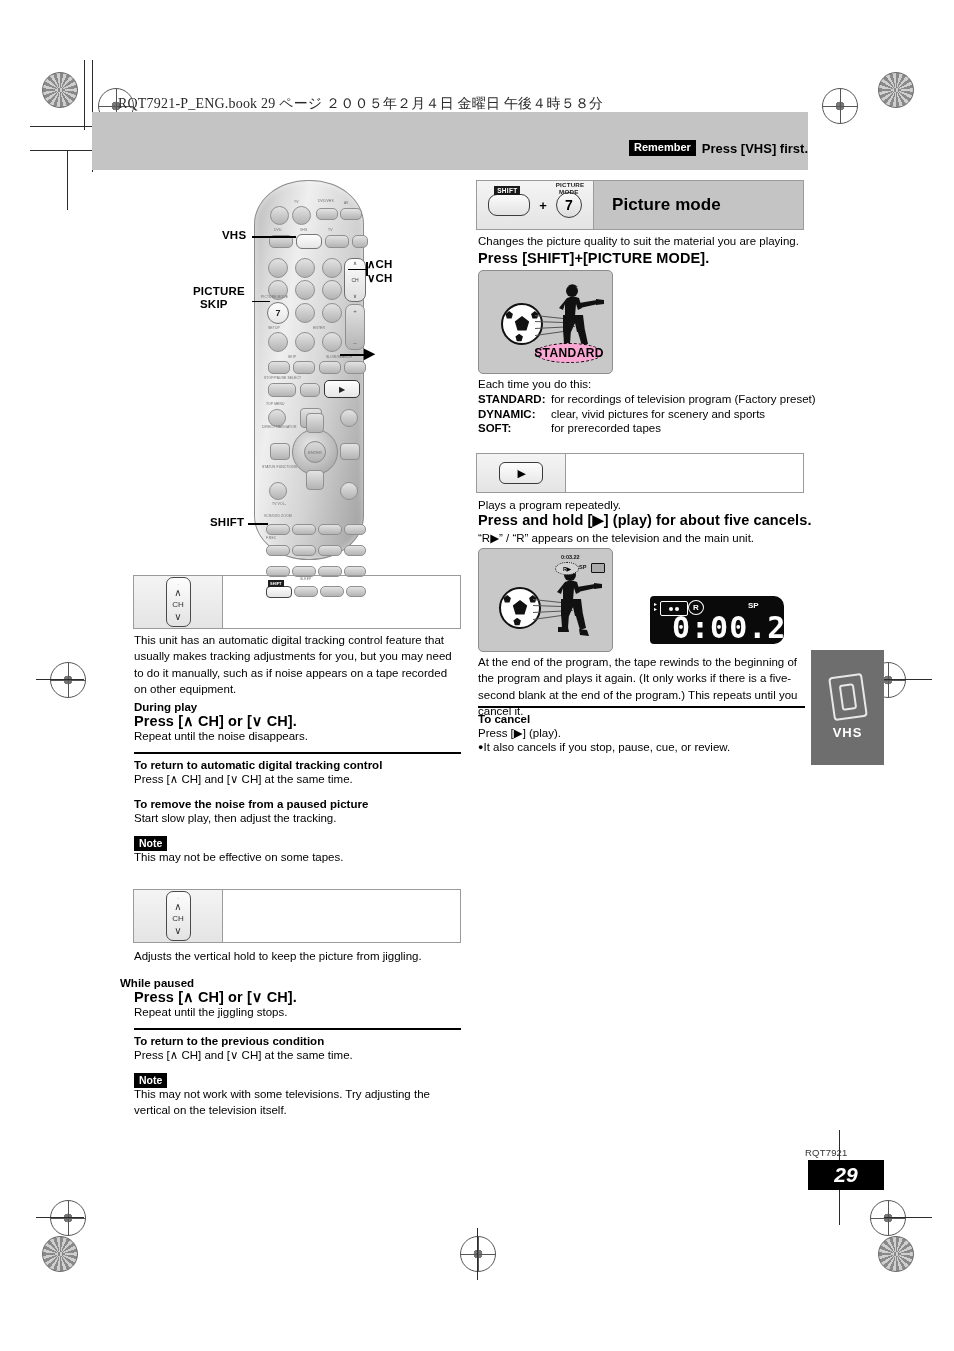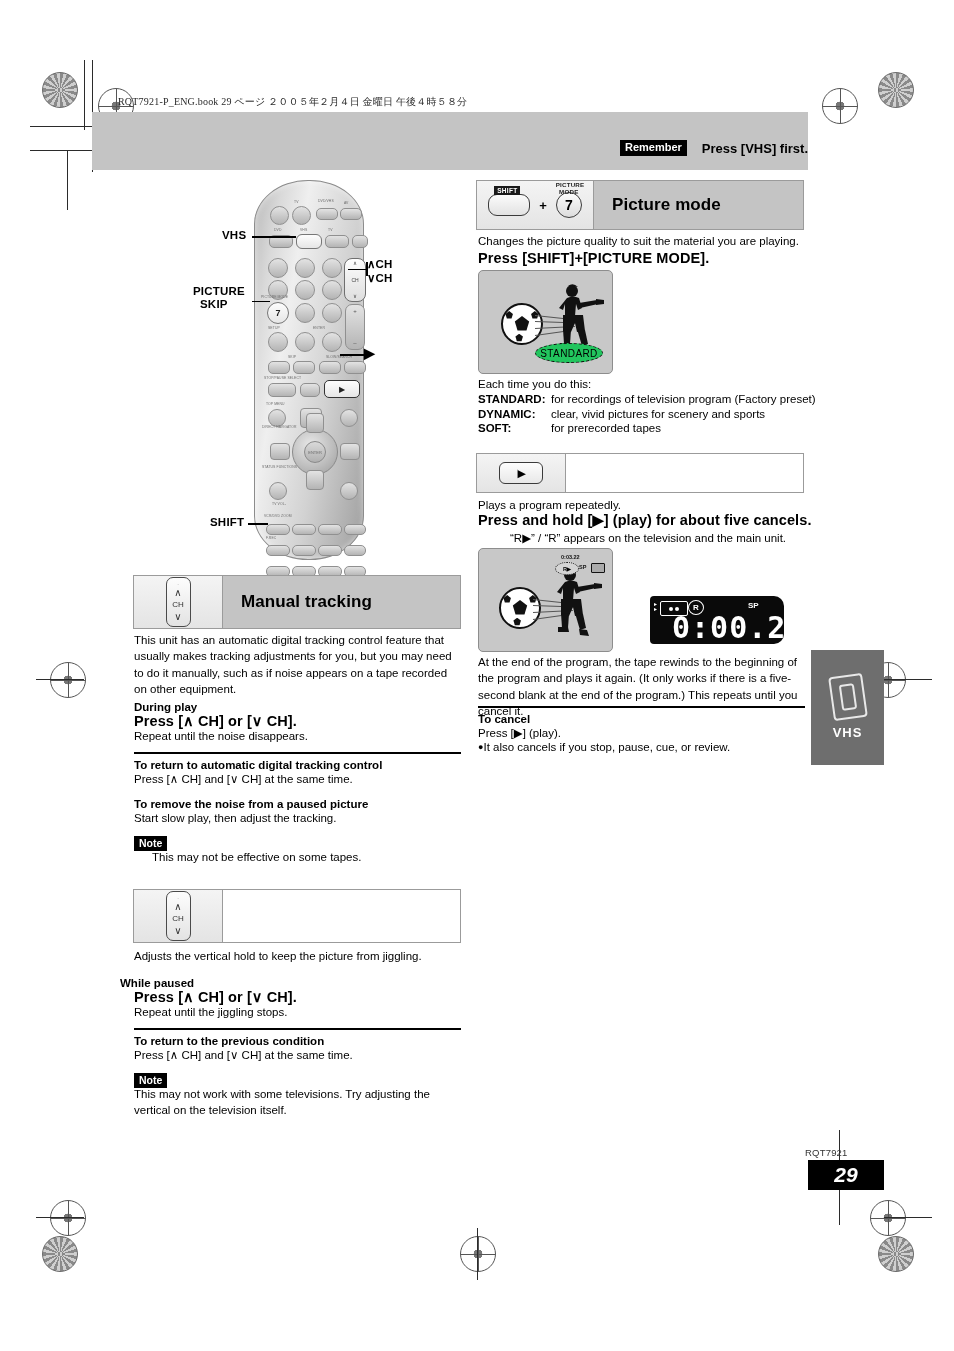--- a/index.html
+++ b/index.html
@@ -41,30 +41,30 @@
   
   .grey-band {
     position: absolute;
     left: 92px; top: 112px;
     width: 716px; height: 58px;
     background: #c4c4c4;
   }
   .jp-header {
     position: absolute;
     left: 118px; top: 95px;
-    font-size: 10px;
+    font-size: 14px;
     color: #2a2a2a;
     letter-spacing: .2px;
     white-space: nowrap;
     font-family: "Liberation Serif", serif;
   }
   .remember-row {
     position: absolute;
     right: 146px; top: 140px;
-    display: flex; align-items: center; gap: 15px;
+    display: flex; align-items: center; gap: 6px;
   }
   .remember-badge {
     background: #000; color: #fff;
     font-size: 11px; font-weight: bold;
     padding: 2px 5px 3px 5px;
     line-height: 1;
   }
   .remember-text { font-size: 13px; font-weight: bold; }
 
   
@@ -248,23 +248,23 @@
     position:absolute;
     border:1px dotted #111;
     border-radius:50%;
     display:flex; align-items:center; justify-content:center;
     font-size:5.5px; font-weight:bold;
   }
   .standard-pill {
     position:absolute;
     border: 1.4px dashed #111;
     border-radius: 50%;
-    background: #22c55e;
+    background: #f9a8d4;
     display:flex; align-items:center; justify-content:center;
-    font-size: 10px; font-weight: normal; letter-spacing:.4px;
+    font-size: 12px; font-weight: bold; letter-spacing:.4px;
   }
 
   
   .vfd {
     position:absolute;
     background:#0a0a0a;
     border-radius: 4px 10px 10px 4px;
   }
   .vfd-digits {
     position:absolute;
@@ -496,41 +496,40 @@
 
 <div class="sec" style="left:133px; top:575px; width:328px; height:54px;">
   <div class="sec-icon">
     <div class="keycap-ch">
       <span class="ch-dot">·</span>
       <span class="ch-ar">∧</span>
       <span class="ch-t">CH</span>
       <span class="ch-ar">∨</span>
     </div>
   </div>
-  <div class="sec-title">Manual tracking</div>
 </div>
 
 <div class="body-text" style="left:134px; top:632px; width:327px;">This unit has an automatic digital tracking control feature that usually makes tracking adjustments for you, but you may need to do it manually, such as if noise appears on a tape recorded on other equipment.</div>
 
 <div class="body-text bold-sub" style="left:134px; top:699px;">During play</div>
 <div class="body-text press-big" style="left:134px; top:711px;">Press [∧ CH] or [∨ CH].</div>
 <div class="body-text" style="left:134px; top:728px;">Repeat until the noise disappears.</div>
 
 <div class="rule" style="left:134px; top:752px; width:327px;"></div>
 
 <div class="body-text bold-sub" style="left:134px; top:757px;">To return to automatic digital tracking control</div>
 <div class="body-text" style="left:134px; top:771px;">Press [∧ CH] and [∨ CH] at the same time.</div>
 
 <div class="body-text bold-sub" style="left:134px; top:796px;">To remove the noise from a paused picture</div>
 <div class="body-text" style="left:134px; top:810px;">Start slow play, then adjust the tracking.</div>
 
 <div style="position:absolute; left:134px; top:833px;">
   <span class="note-badge">Note</span>
 </div>
-<div class="body-text" style="left:134px; top:849px; width:327px;margin-left:18px;">This may not be effective on some tapes.</div>
+<div class="body-text" style="left:134px; top:849px; width:327px;">This may not be effective on some tapes.</div>
 
 <div class="sec" style="left:133px; top:889px; width:328px; height:54px;">
   <div class="sec-icon">
     <div class="keycap-ch">
       <span class="ch-dot">·</span>
       <span class="ch-ar">∧</span>
       <span class="ch-t">CH</span>
       <span class="ch-ar">∨</span>
     </div>
   </div>
@@ -613,21 +612,21 @@
   <div class="sec-icon">
     <div class="keycap-play">
       <span style="font-size:4px;position:relative;top:-4px;left:1px;color:#555;">·</span>
       <span>▶</span>
     </div>
   </div>
 </div>
 
 <div class="body-text" style="left:478px; top:497px;">Plays a program repeatedly.</div>
 <div class="body-text press-big" style="left:478px; top:510px;">Press and hold [▶] (play) for about five cancels.</div>
-<div class="body-text" style="left:478px; top:530px;margin-left:32px;">“R▶” / “R” appears on the television and the main unit.</div>
+<div class="body-text" style="left:478px; top:530px;">“R▶” / “R” appears on the television and the main unit.</div>
 
 <div class="tv" style="left:478px; top:548px; width:133px; height:102px;">
   <div class="ball" style="left:20px; top:38px; width:38px; height:38px;">
     <span class="p" style="left:2px; top:6px;"></span>
     <span class="p" style="right:2px; top:6px;"></span>
     <span class="p" style="left:12px; bottom:1px;"></span>
   </div>
   <div class="motionlines" style="left:54px; top:50px;">
     <i style="width:40px; top:0px; transform:rotate(6deg);"></i>
     <i style="width:42px; top:6px; transform:rotate(2deg);"></i>

